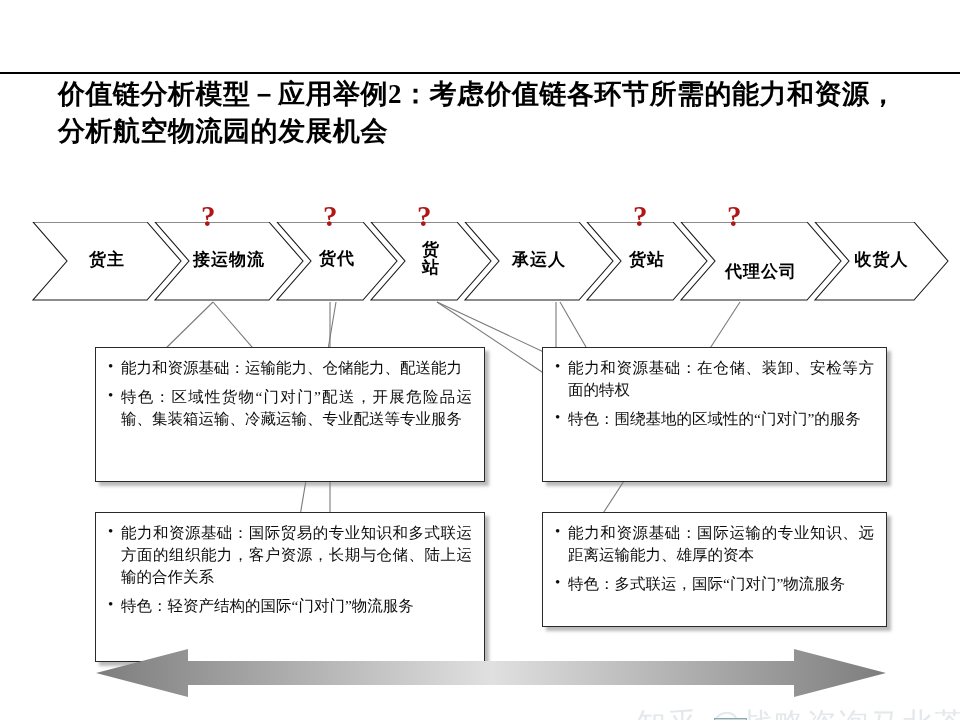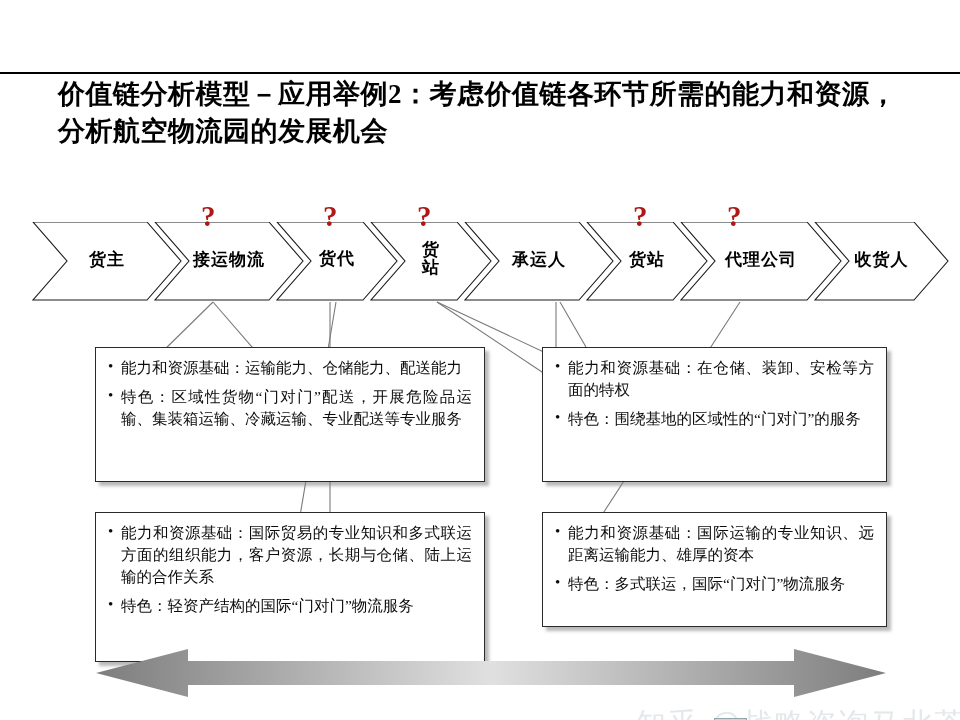--- a/index.html
+++ b/index.html
@@ -126,21 +126,21 @@
       <div class="chev-label" style="left: 277px; width: 120px; top: 215px; font-family: Liberation Mono, monospace;">货代</div>
       <div class="qmark" style="left: 323px; top: 166px;">?</div>
       <div class="chev-label" style="left: 371px; width: 120px; top: 205px;">
         <div>货</div>
         <div>站</div>
       </div>
       <div class="qmark" style="left: 417px; top: 166px;">?</div>
       <div class="chev-label" style="left: 479px; width: 120px; top: 215px;">承运人</div>
       <div class="chev-label" style="left: 587px; width: 120px; top: 215px;">货站</div>
       <div class="qmark" style="left: 633px; top: 166px;">?</div>
-      <div class="chev-label" style="left: 701px; width: 120px; top: 215px;">代理公司</div>
+      <div class="chev-label" style="left: 701px; width: 120px; top: 227px;">代理公司</div>
       <div class="qmark" style="left: 727px; top: 166px;">?</div>
       <div class="chev-label" style="left: 821.5px; width: 120px; top: 215px;">收货人</div>
     </div>
 
   <div class="box" id="box-tl" style="left:95px;top:311px;width:390px;height:135px;">
     <ul>
       <li>能力和资源基础：运输能力、仓储能力、配送能力</li>
       <li>特色：区域性货物“门对门”配送，开展危险品运输、集装箱运输、冷藏运输、专业配送等专业服务</li>
     </ul>
   </div>

